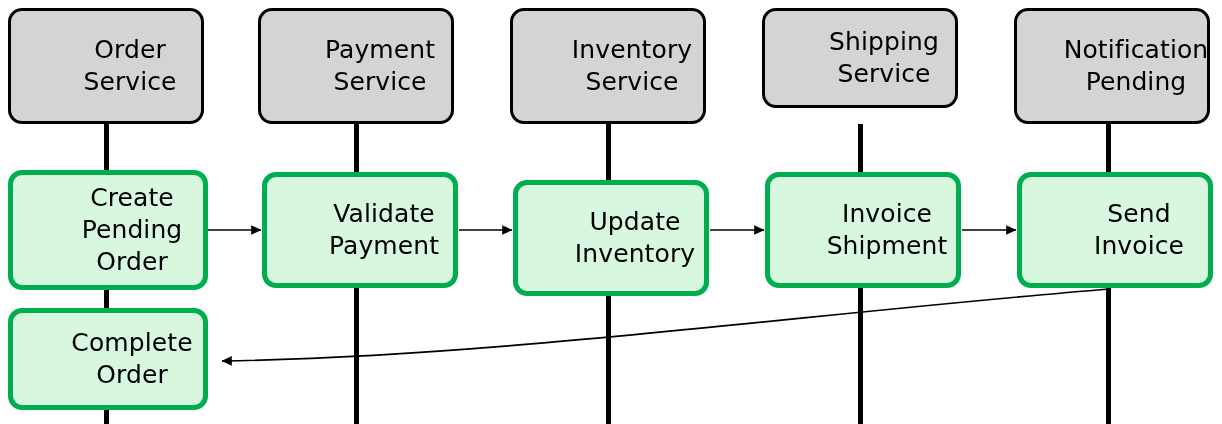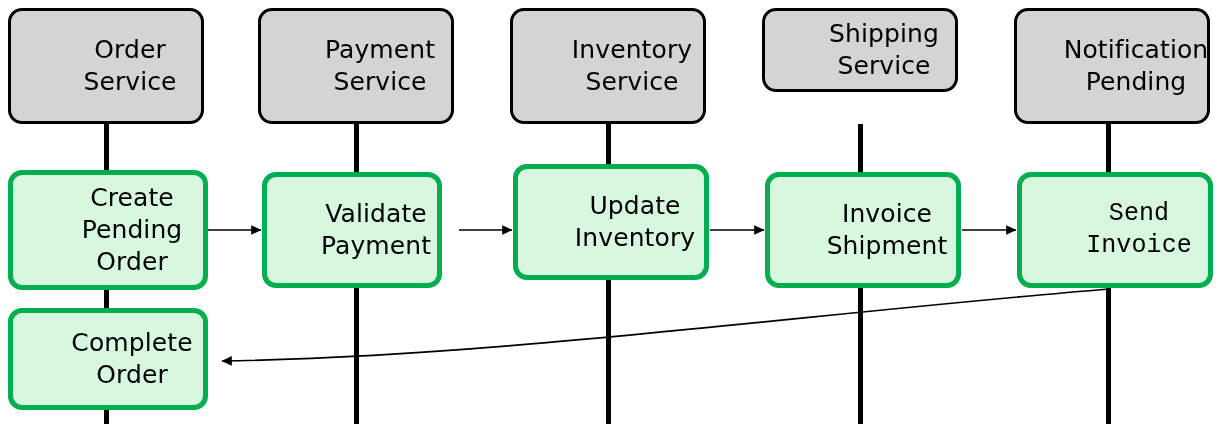--- a/index.html
+++ b/index.html
@@ -107,47 +107,47 @@
 Service</span>
   </div>
   <div class="node participant" style="left:258px; top:8px; width:196px; height:116px;">
     <span class="node-label">Payment
 Service</span>
   </div>
   <div class="node participant" style="left:510px; top:8px; width:196px; height:116px;">
     <span class="node-label">Inventory
 Service</span>
   </div>
-  <div class="node participant" style="left:762px; top:8px; width:196px; height:84px;">
+  <div class="node participant" style="left:762px; top:8px; width:196px; height:100px;">
     <span class="node-label">Shipping
 Service</span>
   </div>
   <div class="node participant" style="left:1014px; top:8px; width:196px; height:116px;">
     <span class="node-label">Notification
 Pending</span>
   </div>
 
   <div class="node activity" style="left:8px; top:170px; width:200px; height:120px;">
     <span class="node-label">Create
 Pending
 Order</span>
   </div>
-  <div class="node activity" style="left:262px; top:172px; width:180px; height:116px;">
+  <div class="node activity" style="left:262px; top:172px; width:196px; height:116px;">
     <span class="node-label">Validate
 Payment</span>
   </div>
-  <div class="node activity" style="left:513px; top:164px; width:196px; height:116px;">
+  <div class="node activity" style="left:513px; top:180px; width:196px; height:116px;">
     <span class="node-label">Update
 Inventory</span>
   </div>
   <div class="node activity" style="left:765px; top:172px; width:196px; height:116px;">
     <span class="node-label">Invoice
 Shipment</span>
   </div>
-  <div class="node activity" style="left:1017px; top:172px; width:196px; height:116px;font-family:Liberation Mono, monospace;">
+  <div class="node activity" style="left:1017px; top:172px; width:196px; height:116px;">
     <span class="node-label">Send
 Invoice</span>
   </div>
   <div class="node activity" style="left:8px; top:308px; width:200px; height:102px;">
     <span class="node-label">Complete
 Order</span>
   </div>
 
 </div>
 

